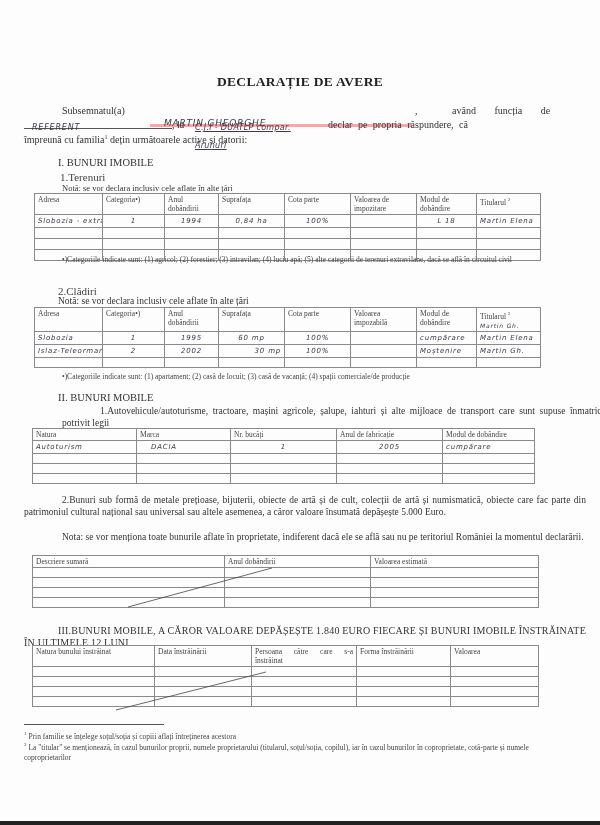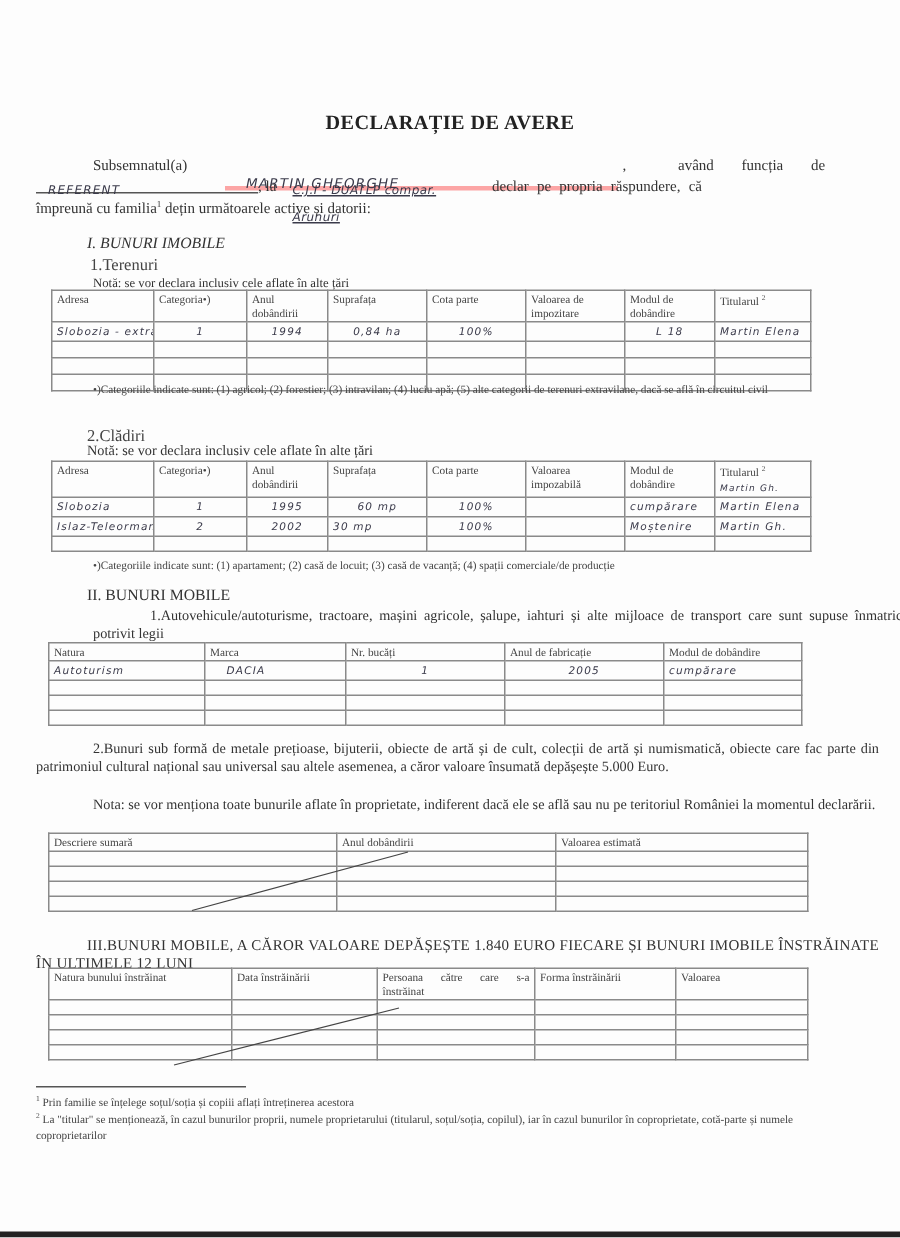--- a/index.html
+++ b/index.html
@@ -43,21 +43,21 @@
 <div class="abs" style="left:195px; top:116px; width:128px; height:12px;">
   <span class="hand" style="font-size:8px; letter-spacing:0.3px; text-decoration:underline;">C.J.I - DUATLP compar. Arunuri</span>
 </div>
 <div class="abs para" style="left:328px; top:118px; width:258px; text-align:justify; word-spacing:3px;">declar pe propria răspundere, că</div>
 
 <div class="abs para" style="left:24px; top:131px;">
   <span>împreună cu familia</span><sup style="font-size:6px;">1</sup>
   <span>dețin următoarele active și datorii:</span>
 </div>
 
-<div class="abs sec" style="left:58px; top:157px;font-style:italic;">I. BUNURI IMOBILE</div>
+<div class="abs sec" style="left:58px; top:157px;">I. BUNURI IMOBILE</div>
 <div class="abs sub" style="left:60px; top:171px;">1.Terenuri</div>
 <div class="abs note" style="left:62px; top:183px;">Notă: se vor declara inclusiv cele aflate în alte țări</div>
 
 <table class="grid" style="left:34px; top:193px; width:506px;">
   <colgroup>
       <col style="width:68px">
       <col style="width:62px">
       <col style="width:54px">
       <col style="width:66px">
       <col style="width:66px">
@@ -153,21 +153,21 @@
     <td style="text-align:center;"><span class="hand">60 mp</span></td>
     <td style="text-align:center;"><span class="hand">100%</span></td>
     <td></td>
     <td><span class="hand">cumpărare</span></td>
     <td><span class="hand">Martin Elena</span></td>
   </tr>
   <tr style="height:10px;">
     <td><span class="hand">Islaz-Teleorman</span></td>
     <td style="text-align:center;"><span class="hand">2</span></td>
     <td style="text-align:center;margin-left:48px;"><span class="hand">2002</span></td>
-    <td style="text-align:left;"><span class="hand">30 mp</span></td>
+    <td style="text-align:right;"><span class="hand">30 mp</span></td>
     <td style="text-align:center;"><span class="hand">100%</span></td>
     <td></td>
     <td><span class="hand">Moștenire</span></td>
     <td><span class="hand">Martin Gh.</span></td>
   </tr>
   <tr style="height:10px;">
         <td></td>
         <td></td>
         <td></td>
         <td></td>

